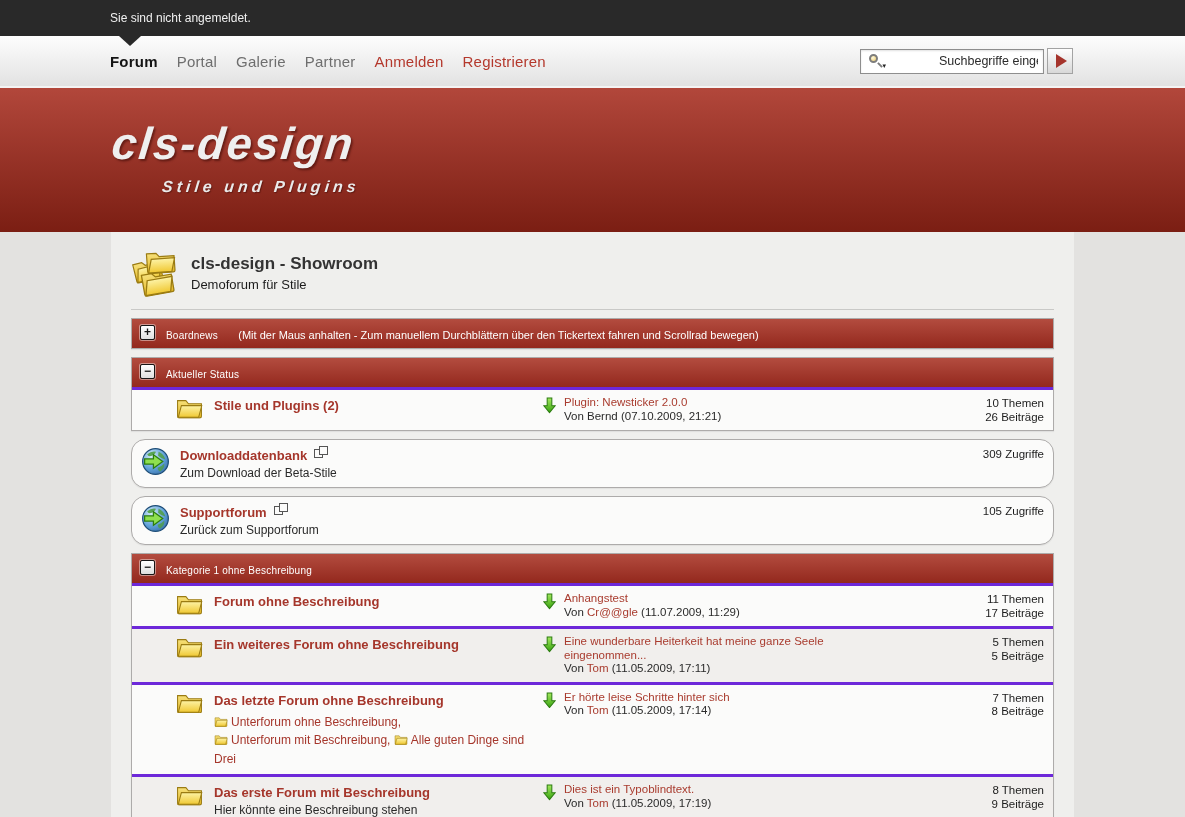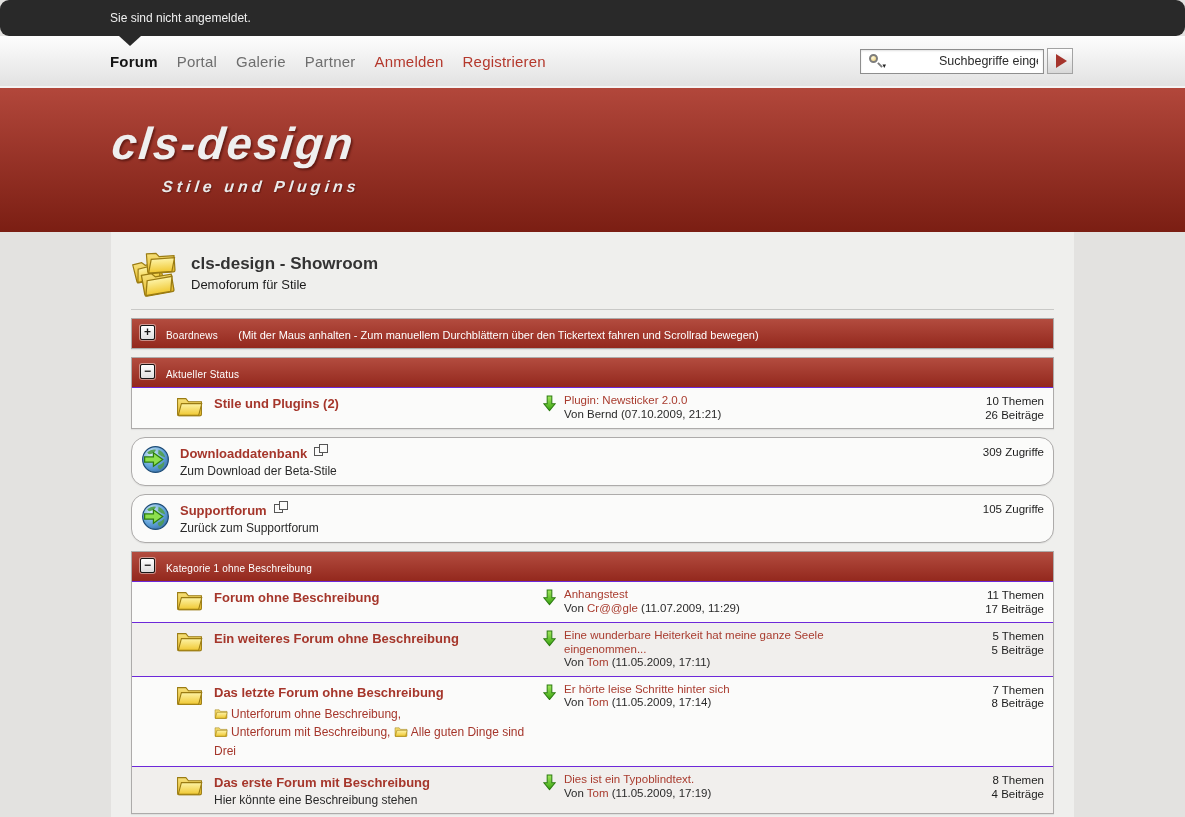--- a/index.html
+++ b/index.html
@@ -8,21 +8,21 @@
     font-family:"Liberation Sans", sans-serif;
     background:#e3e2e0;
     position:relative;
   }
   a { text-decoration:none; cursor:pointer; }
 
   
   .topbar {
     height:36px; background:#292929; color:#f0f0f0;
     display:flex; align-items:center; padding-left:110px;
-    font-size:12px; position:relative; z-index:4;border-radius:9px;
+    font-size:12px; position:relative; z-index:4;
   }
   .topbar-pointer {
     position:absolute; top:36px; left:119px; width:0; height:0;
     border-left:11px solid transparent; border-right:11px solid transparent;
     border-top:10px solid #292929;
   }
 
   
   .nav {
     height:50px; background:linear-gradient(#fdfdfd,#e2e2e2);
@@ -116,21 +116,21 @@
     background:linear-gradient(#ffffff,#dedede);
     border:1px solid #161616; border-radius:2px;
     color:#161616; font-size:12px; font-weight:bold; line-height:12px;
     text-align:center; cursor:pointer;
     box-shadow:0 0 0 1px rgba(255,255,255,.45);
   }
 
   
   .frow {
     display:flex; align-items:flex-start;
-    padding:6px 9px 6px 44px; border-top:1px solid #6d28d9;
+    padding:6px 9px 6px 44px; border-top:3px solid #6d28d9;
   }
   .frow.alt { background:#f1efed; }
   .frow-icon { width:27px; flex:0 0 auto; margin-right:11px; padding-top:1px; }
   .fmain { flex:1; padding-right:8px; }
   .ftitle { color:#a5362b; font-weight:bold; font-size:13px; }
   .fdesc { font-size:12px; color:#2a2a2a; margin-top:2px; }
   .subforums { margin-top:4px; font-size:12px; color:#a5362b; line-height:1.55; }
   .sf { white-space:nowrap; }
   .sf-icon { display:inline-block; width:14px; height:11px; vertical-align:-1px; margin-right:3px; }
   .sf-link { color:#a5362b; }
@@ -449,18 +449,18 @@
           <a class="lp-title">Dies ist ein Typoblindtext.</a>
           <div class="lp-by">
             <span>Von</span>
             <a class="lp-author">Tom</a>
             <span>(11.05.2009, 17:19)</span>
           </div>
         </div>
       </div>
       <div class="fstats">
         <div>8 Themen</div>
-        <div>4 Beiträge</div>
+        <div>9 Beiträge</div>
       </div>
     </div>
   </div>
 
 </div>
 
 </body></html>

